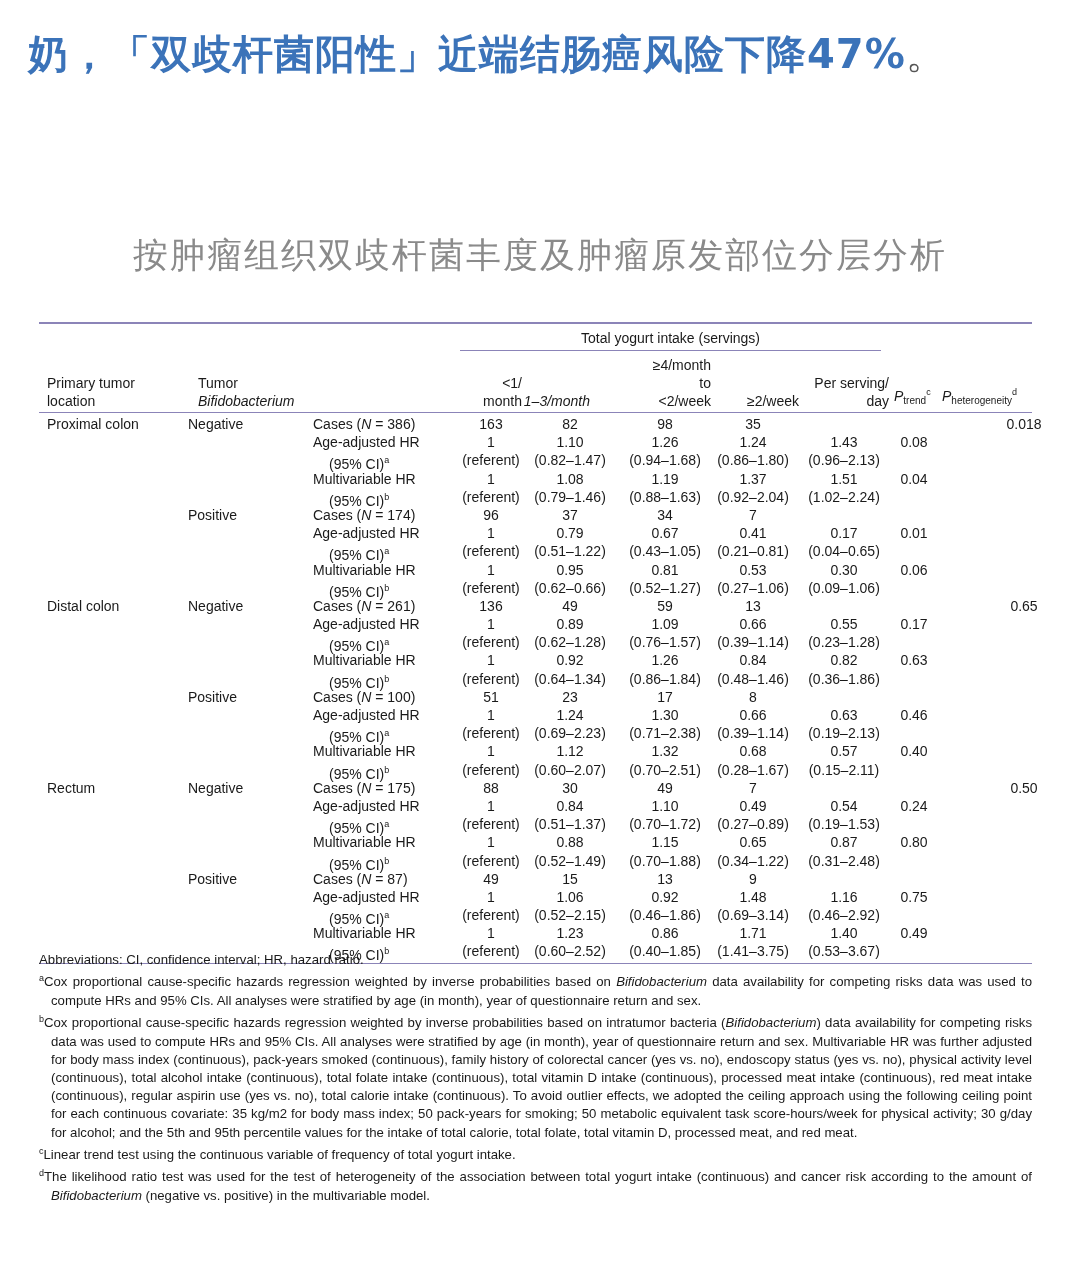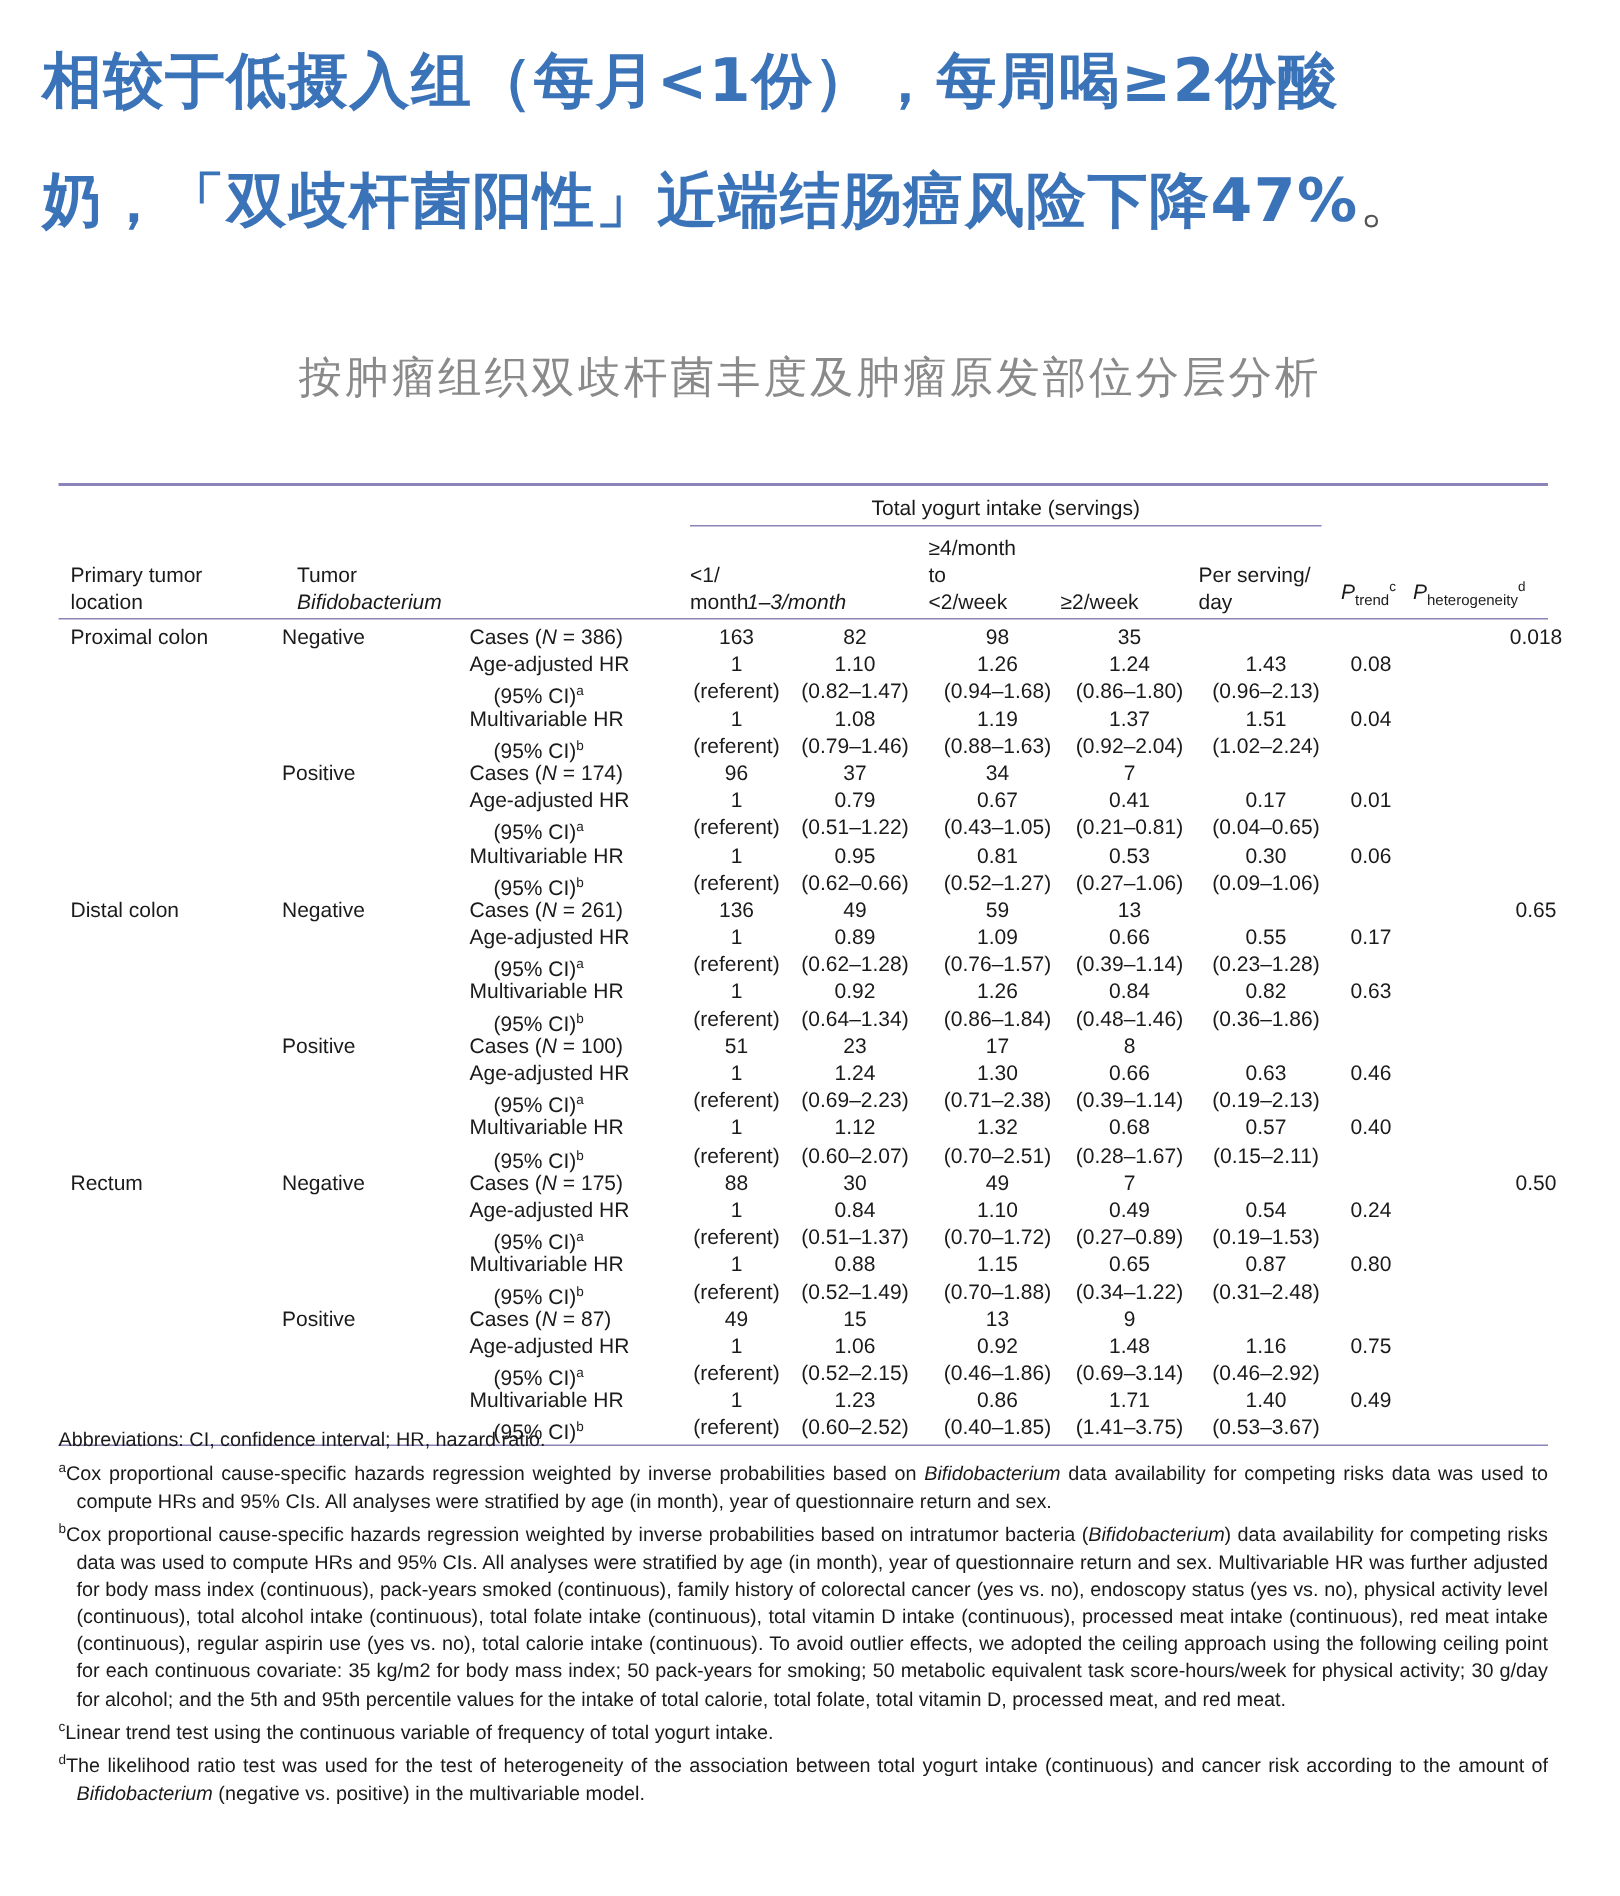--- a/index.html
+++ b/index.html
@@ -1,27 +1,27 @@
 <!DOCTYPE html>
 <html><head>
 <meta charset="utf-8">
 <style>
   html, body { margin: 0; padding: 0; background: #ffffff; }
   body { width: 1080px; height: 1264px; position: relative; overflow: hidden; font-family: "Liberation Sans", "DejaVu Sans", sans-serif; color: #1a1a1a; }
   .headline { position: absolute; left: 28px; top: 14px; width: 1040px; color: #3b73b9; font-family: "DejaVu Sans", sans-serif; font-weight: bold; font-size: 40px; line-height: 80px; letter-spacing: 1px; }
   .headline .period { color: #555; font-weight: normal; }
-  .subtitle { position: absolute; left: 0; top: 232px; width: 1080px; text-align: center; color: #8a8a8a; font-family: "DejaVu Sans", sans-serif; font-size: 29px; letter-spacing: 2px; }
+  .subtitle { position: absolute; left: 0; top: 232px; width: 1080px; text-align: center; color: #8a8a8a; font-family: "DejaVu Sans", sans-serif; font-size: 35px; letter-spacing: 2px; }
   .tbl-wrap { position: absolute; left: 39px; top: 322px; width: 993px; }
   .rule { height: 0; border-top: 2px solid #8b84b8; }
   .rule.thin { border-top-width: 1.5px; }
   .hdr { position: relative; height: 88px; font-size: 14px; }
   .hdr .span-title { position: absolute; left: 421px; width: 421px; top: 6px; text-align: center; }
   .hdr .span-rule { position: absolute; left: 421px; width: 421px; top: 26px; border-top: 1.5px solid #8b84b8; }
   .hdr .col { position: absolute; bottom: 2px; line-height: 18px; }
-  .hdr .c { text-align: left; }
+  .hdr .c { text-align: right; }
   .ital { font-style: italic; }
   sub { font-size: 10px; }
   sup { font-size: 9px; }
   .body { position: relative; font-size: 14px; }
   .row { position: relative; height: 18.2px; line-height: 18px; }
   .row span { position: absolute; white-space: nowrap; }
   .loc { left: 8px; }
   .bif { left: 149px; }
   .lab { left: 274px; }
   .lab.ind { left: 290px; }
@@ -33,21 +33,20 @@
   .v5 { left: 855px; width: 40px; text-align: center; }
   .v6 { left: 960px; width: 50px; text-align: center; }
   .notes { position: absolute; left: 39px; top: 951px; width: 993px; font-size: 13.2px; line-height: 18.2px; }
   .note { text-align: justify; padding-left: 12px; text-indent: -12px; }
   .note.first { padding-left: 0; text-indent: 0; }
 </style>
 </head>
 <body>
 
 <div class="headline">
-  <div>相较于低摄入组（每月&lt;1份），每周喝≥2份酸</div>
   <div><span>奶，「双歧杆菌阳性」近端结肠癌风险下降47%</span><span class="period">。</span></div>
 </div>
 
 <div class="subtitle">按肿瘤组织双歧杆菌丰度及肿瘤原发部位分层分析</div>
 
 <div class="tbl-wrap">
   <div class="rule"></div>
   <div class="hdr">
     <div class="span-title">Total yogurt intake (servings)</div>
     <div class="span-rule"></div>

